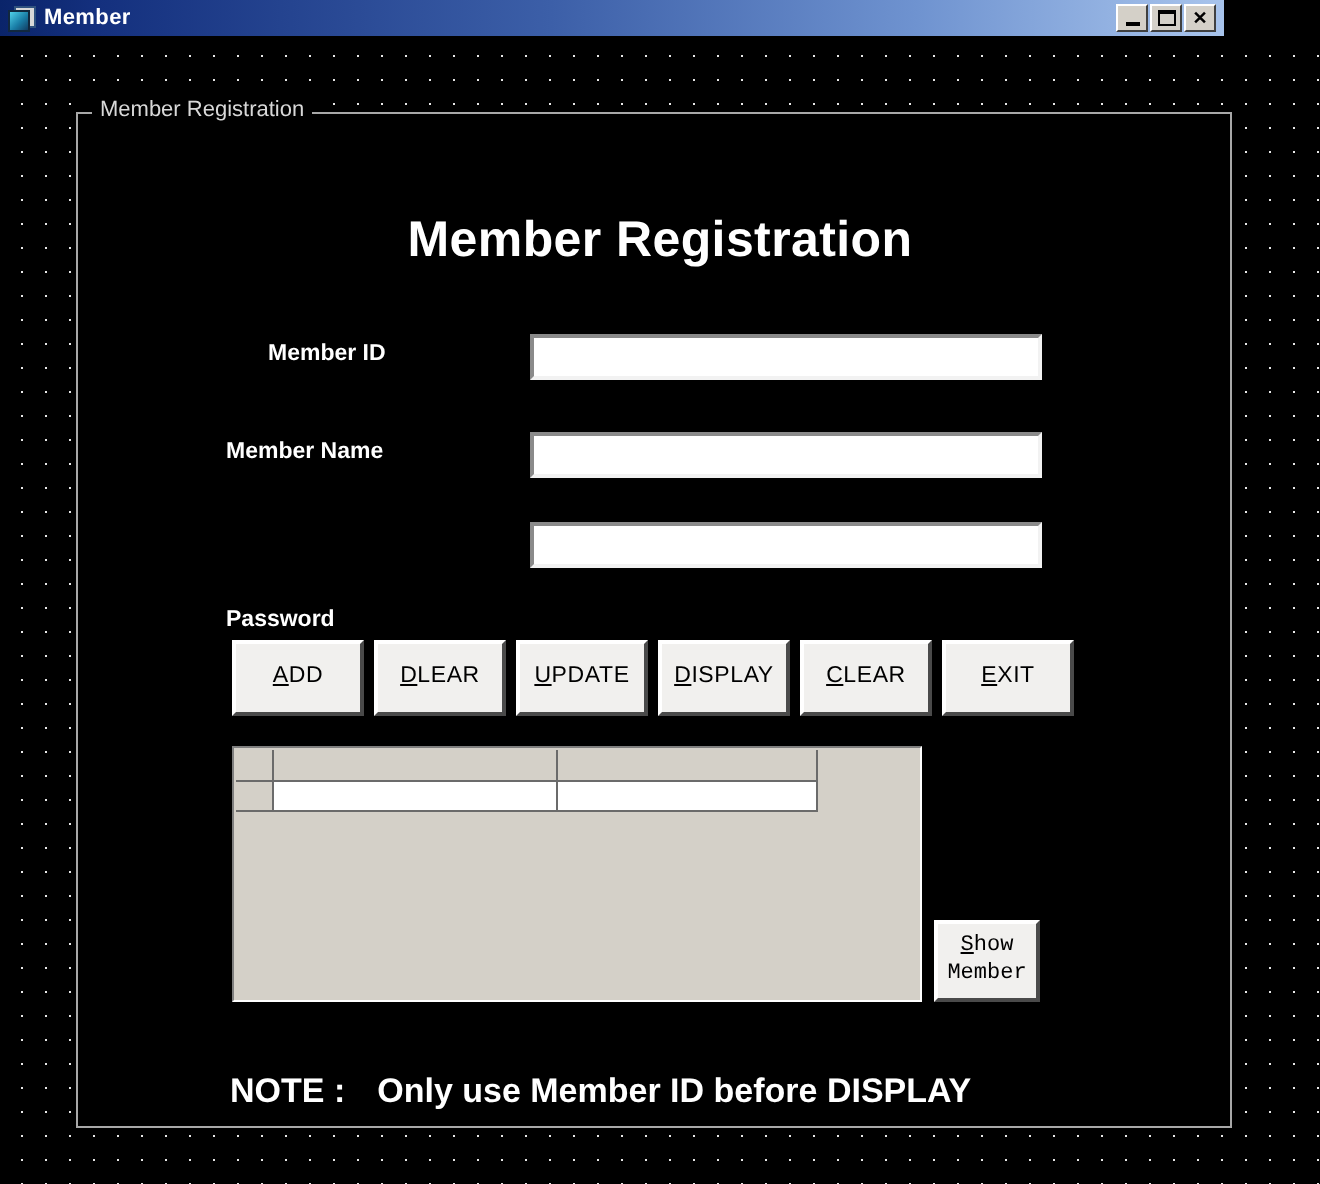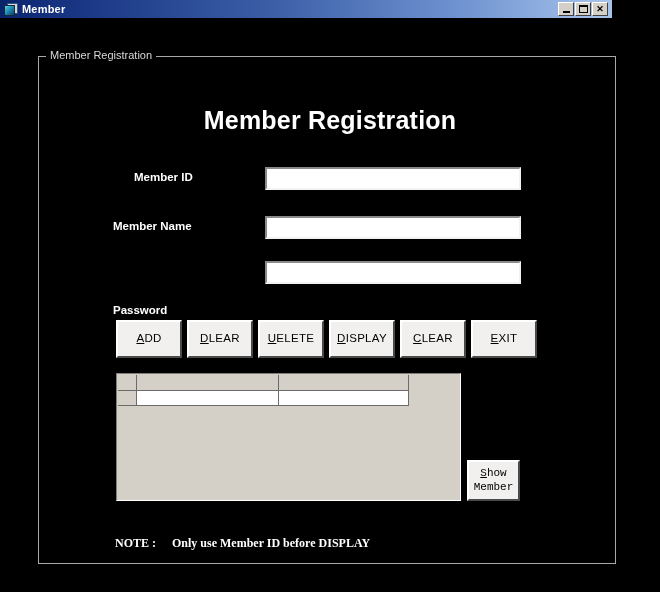--- a/index.html
+++ b/index.html
@@ -294,23 +294,23 @@
     padding: 0;
   }
   #show-members-button .accel { text-decoration: underline; }
 
   
   #note-line {
     position: absolute;
     left: 115px;
     top: 518px;
     color: #ffffff;
-    font-size: 12px;
+    font-size: 17px;
     font-weight: bold;
-    font-family: Liberation Serif, serif;
+    font-family: Liberation Sans, sans-serif;
     white-space: nowrap;
   }
   #note-label { margin-right: 16px; }
 </style>
 </head>
 <body>
 
 <div id="app-window">
 
   <div id="title-bar">
@@ -352,21 +352,21 @@
       <button class="cmd-btn">
         <span class="accel">A</span>
           <span>DD</span>
       </button>
       <button class="cmd-btn">
         <span class="accel">D</span>
           <span>LEAR</span>
       </button>
       <button class="cmd-btn">
         <span class="accel">U</span>
-          <span>ELETE</span>
+          <span>PDATE</span>
       </button>
       <button class="cmd-btn">
         <span class="accel">D</span>
           <span>ISPLAY</span>
       </button>
       <button class="cmd-btn">
         <span class="accel">C</span>
           <span>LEAR</span>
       </button>
       <button class="cmd-btn">

